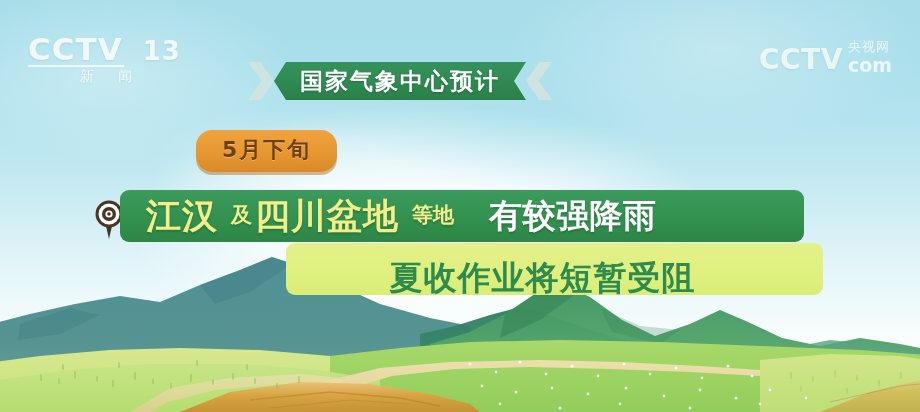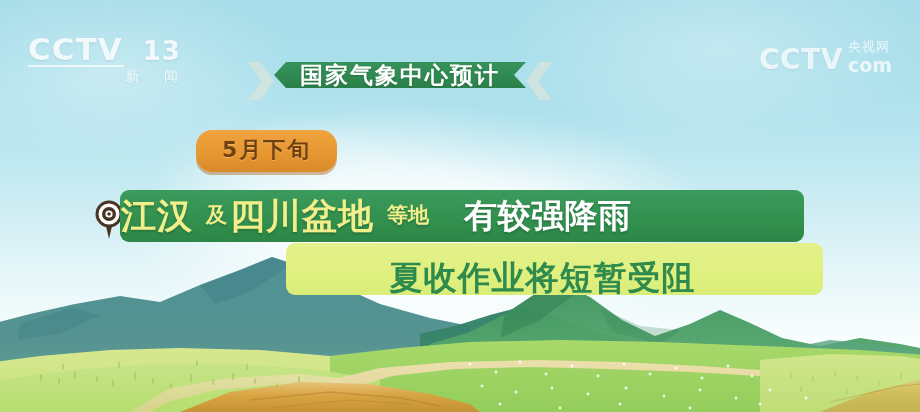--- a/index.html
+++ b/index.html
@@ -55,21 +55,21 @@
     text-shadow:0 1px 2px rgba(120,170,185,.35);
     white-space:nowrap;
   }
   .cctv-logo .num{
     font-size:26px;font-weight:700;
     margin-left:20px;
   }
   .cctv-logo .row2{
     font-size:14px;letter-spacing:10px;
     color:rgba(255,255,255,0.92);
-    text-align:right;margin-top:1px;padding-left:6px;
+    text-align:center;margin-top:1px;padding-left:6px;
     text-shadow:0 1px 2px rgba(120,170,185,.35);
   }
   .cctv-logo .bar{
     height:2px;background:rgba(255,255,255,0.80);
     width:96px;margin-top:-3px;
   }
 
   
   .watermark{
     position:absolute;right:28px;top:40px;
@@ -88,21 +88,21 @@
     color:rgba(255,255,255,0.92);margin-bottom:3px;
   }
   .watermark .wm-com{
     font-size:19px;font-weight:700;
     color:rgba(255,255,255,0.90);
   }
 
   
   .header-banner{
     position:absolute;left:248px;top:62px;
-    display:flex;align-items:stretch;height:26px;
+    display:flex;align-items:stretch;height:38px;
   }
   .chev{
     width:26px;height:38px;flex:none;
     background:#cfe3e0;
   }
   .chev-left{clip-path:polygon(0 0,48% 0,100% 50%,48% 100%,0 100%,52% 50%);}
   .chev-right{clip-path:polygon(100% 0,52% 0,0 50%,52% 100%,100% 100%,48% 50%);}
   .banner-body{
     background:#2e8b4f;
     background:linear-gradient(to bottom,#35925a 0%,#2f8a51 55%,#2a7f49 100%);
@@ -144,21 +144,21 @@
   .line1-band{
     position:absolute;left:120px;top:190px;
     width:684px;height:52px;
     background:linear-gradient(to bottom,#3b9a5d 0%,#33914f 55%,#2d8647 100%);
     border-radius:9px;
   }
   .line1-text{
     position:absolute;left:120px;top:190px;
     width:684px;height:52px;
     display:flex;align-items:center;
-    padding-left:1px;box-sizing:border-box;
+    padding-left:26px;box-sizing:border-box;
     white-space:nowrap;
   }
   .t-yellow{
     color:#f2ef8a;font-size:35px;font-weight:700;letter-spacing:1px;
     line-height:40px;
     text-shadow:0 2px 2px rgba(18,70,35,.30);
   }
   .t-yellow-sm{
     color:#f2ef8a;font-size:21px;font-weight:700;
     line-height:40px;

